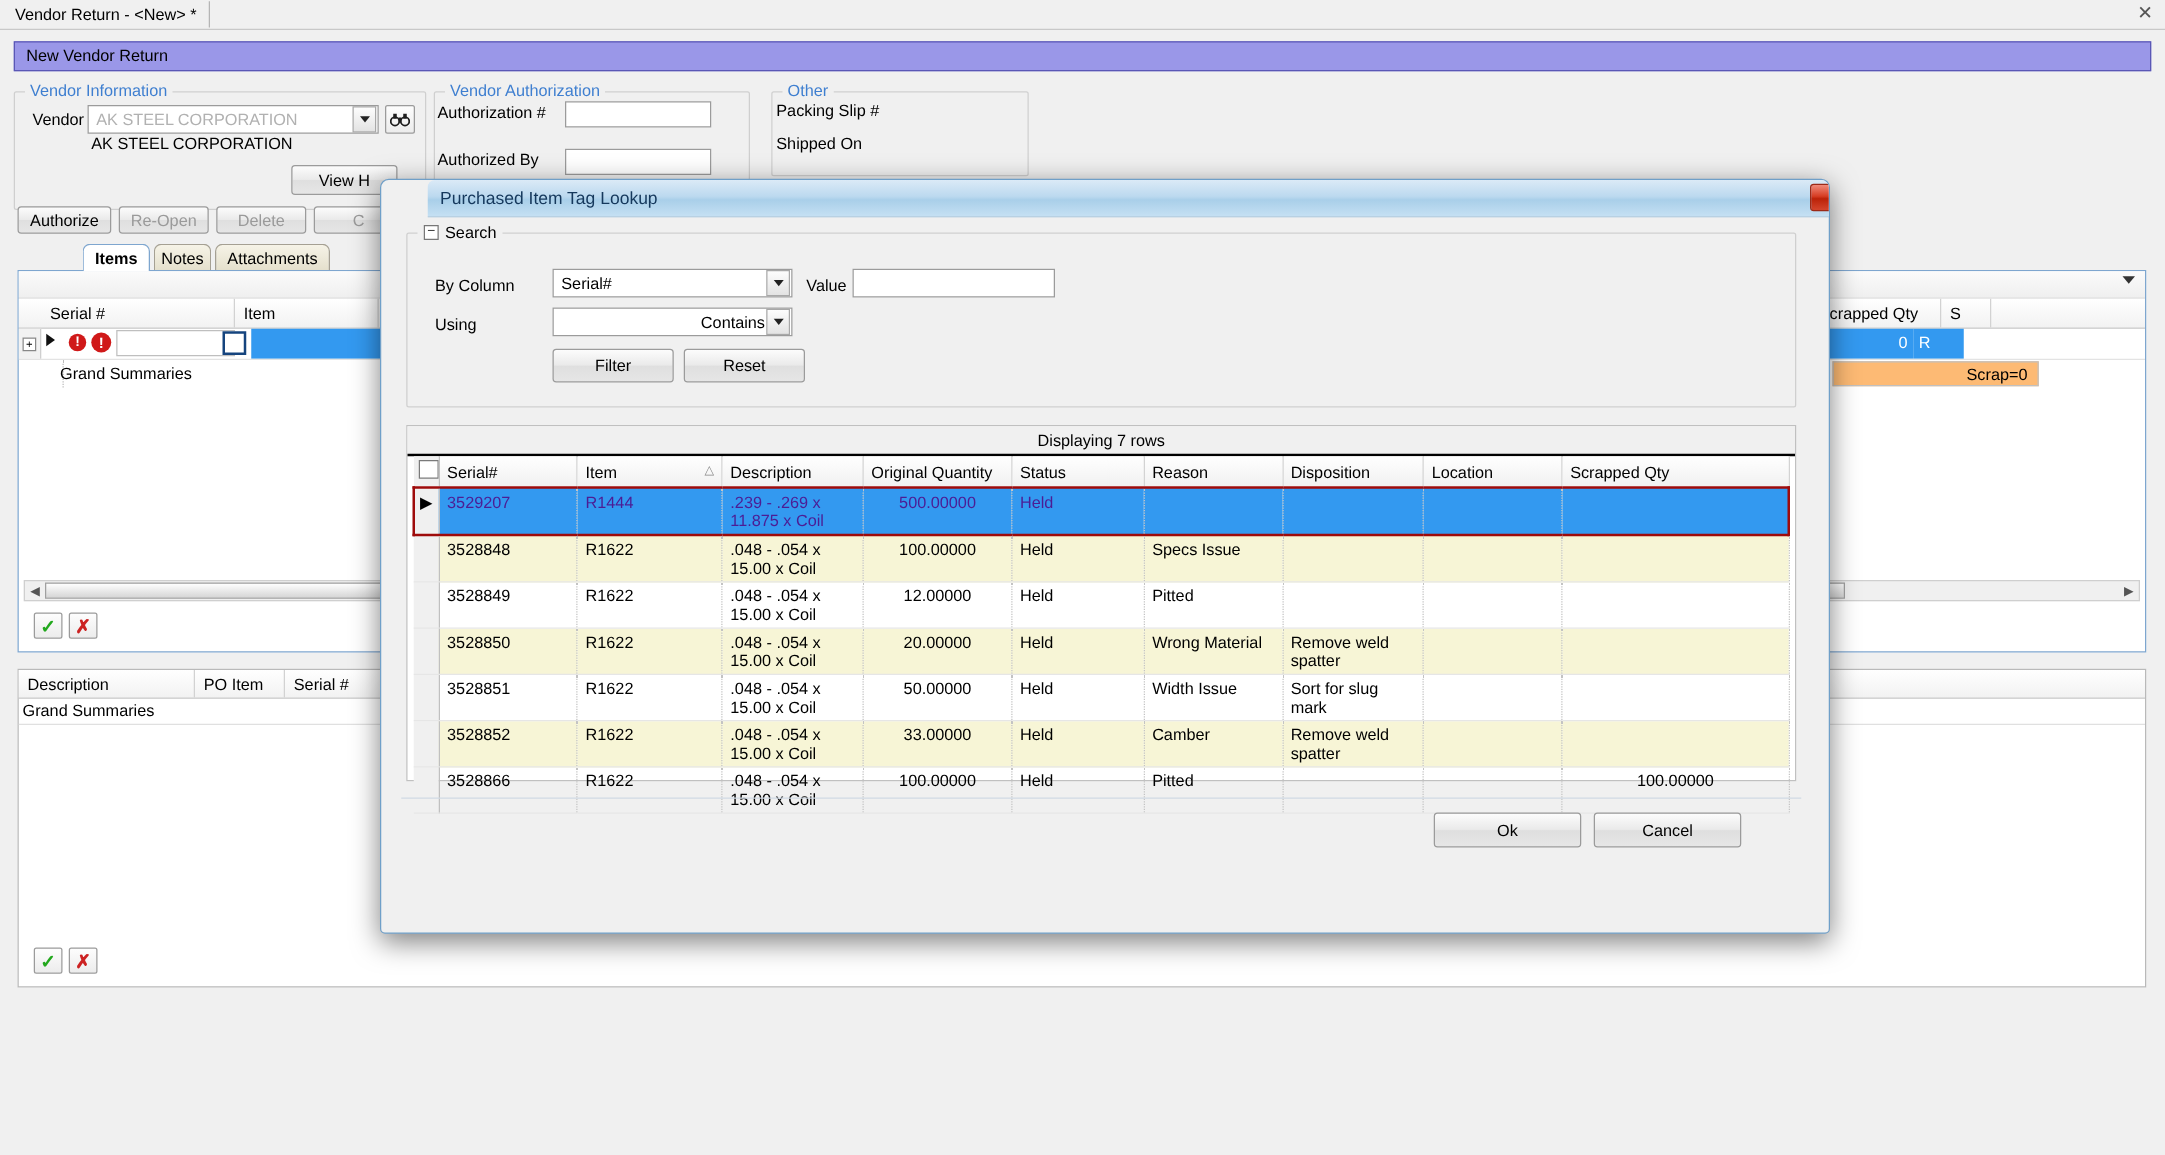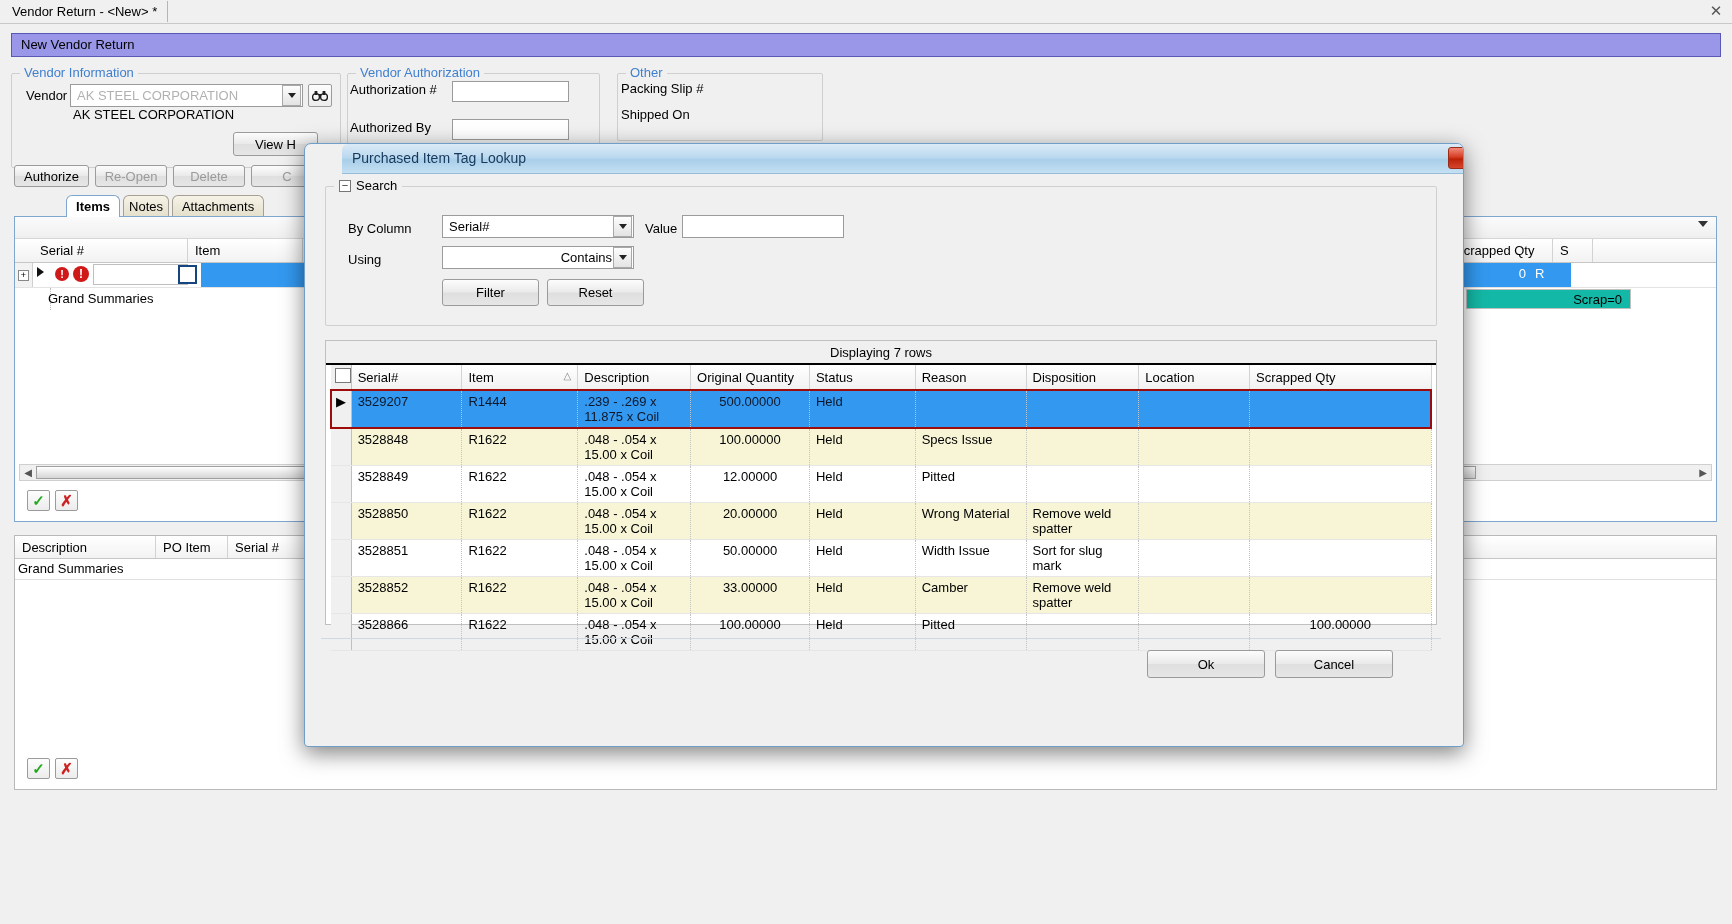--- a/index.html
+++ b/index.html
@@ -231,21 +231,21 @@
     white-space: nowrap; overflow: hidden;
   }
   .rgrid td {
     border-right: 1px dotted #c3c3c3;
     border-bottom: 1px solid #e6e6e6;
     padding: 3px 6px; vertical-align: top;
     white-space: pre-line;
   }
   .rgrid tr.alt td { background: #f7f5d6; }
   .rgrid tr.sel td {
-    background: #3399f0; color: #0f172a;
+    background: #3399f0; color: #4c1d95;
     border-top: 2px solid #9e0b0b; border-bottom: 2px solid #9e0b0b;
   }
   .rgrid tr.sel td:first-child { border-left: 2px solid #9e0b0b; }
   .rgrid tr.sel td:last-child { border-right: 2px solid #9e0b0b; }
   .rgrid .num { text-align: center; }
   .rowmark { width: 20px; background: #f0f0f0 !important; color: #000 !important;
              border-right: 1px solid #c0c0c0 !important; padding: 3px 4px !important; }
   .rgrid tr.sel .rowmark { background: #f0f0f0 !important; }
   .corner-btn {
     width: 16px; height: 15px; border: 1px solid #7a7a7a; background:#fff;
@@ -362,21 +362,21 @@
         <div style="position:absolute;left:78px;top:1px;width:95px;height:21px;background:#fff;border:1px solid #bfbfbf;"></div>
         <div style="position:absolute;left:163px;top:2px;width:19px;height:19px;background:#fff;border:2px solid #15447e;"></div>
         <div style="position:absolute;left:186px;top:0;right:275px;height:24px;background:#3399f0;"></div>
         <div style="position:absolute;right:185px;top:0;width:90px;height:24px;background:#3399f0;color:#fff;text-align:right;padding:3px 5px 0 0;">0</div>
         <div style="position:absolute;right:145px;top:0;width:40px;height:24px;background:#3399f0;color:#fff;padding:3px 0 0 4px;">R</div>
       </div>
 
       <div style="position:absolute;left:0;top:70px;width:100%;height:22px;border-top:1px solid #e3e3e3;">
         <div style="position:absolute;left:18px;top:0;width:18px;height:22px;border-right:1px dotted #bbb;"></div>
         <div style="position:absolute;left:33px;top:3px;">Grand Summaries</div>
-        <div style="position:absolute;right:85px;top:1px;width:165px;height:20px;background:#14b8a6;border:1px solid #c0c0c0;text-align:right;padding:2px 8px 16px 0;">Scrap=0</div>
+        <div style="position:absolute;right:85px;top:1px;width:165px;height:20px;background:#fdba74;border:1px solid #c0c0c0;text-align:right;padding:2px 8px 16px 0;">Scrap=0</div>
       </div>
 
       <div class="hscroll" style="left:4px; bottom:40px; width:1693px;">
         <div class="arrow">◀</div>
         <div class="thumb" style="width:1440px;"></div>
         <div style="flex:1"></div>
         <div class="arrow">▶</div>
       </div>
 
       <div class="chk-ok" style="left:12px; bottom:10px;">✓</div>

